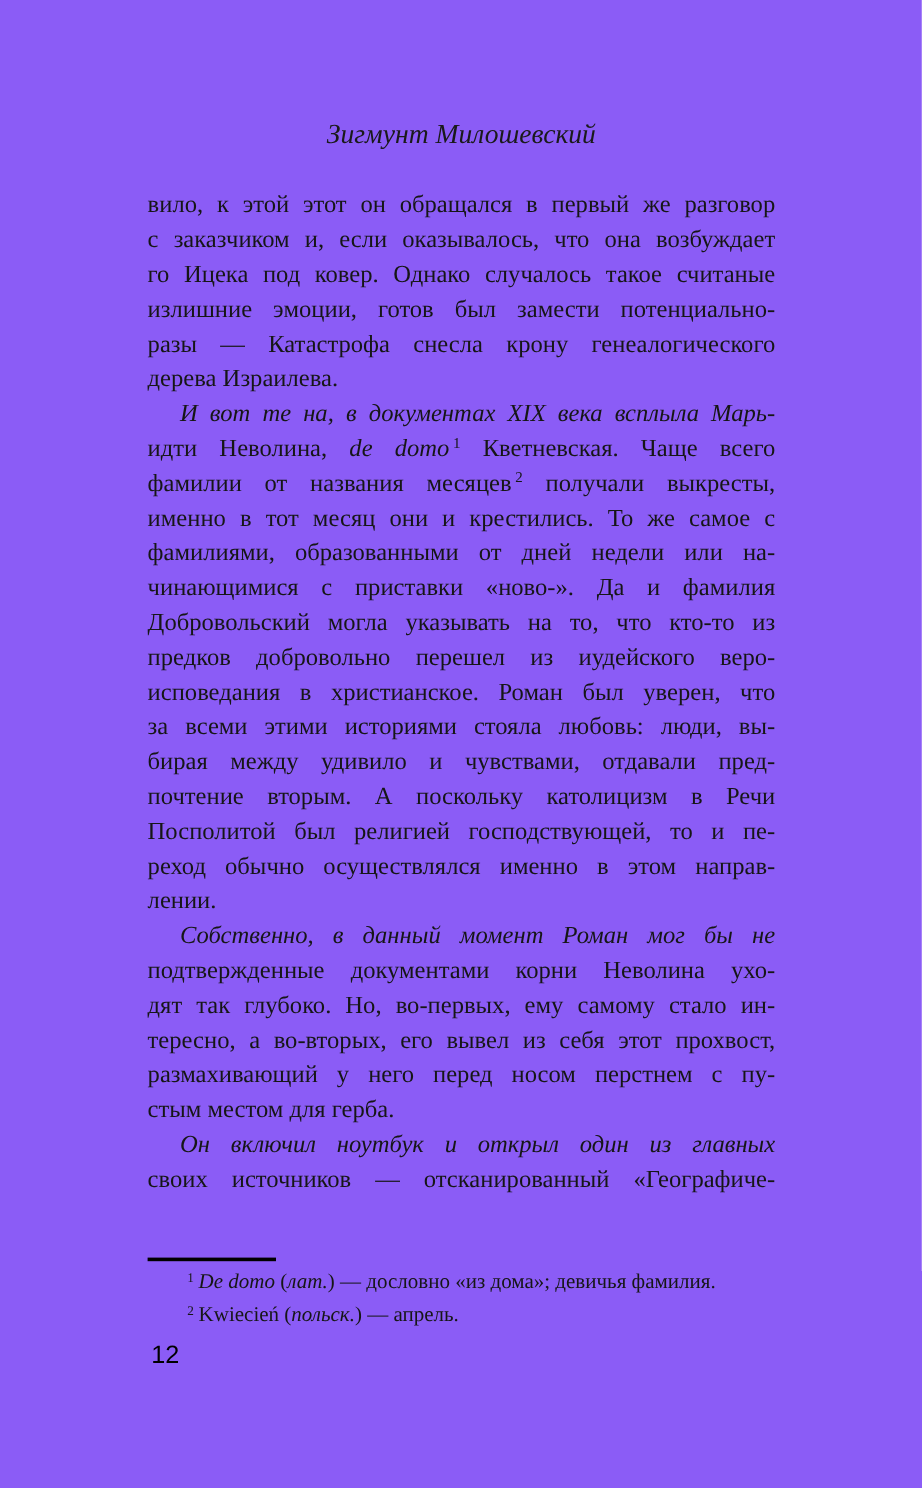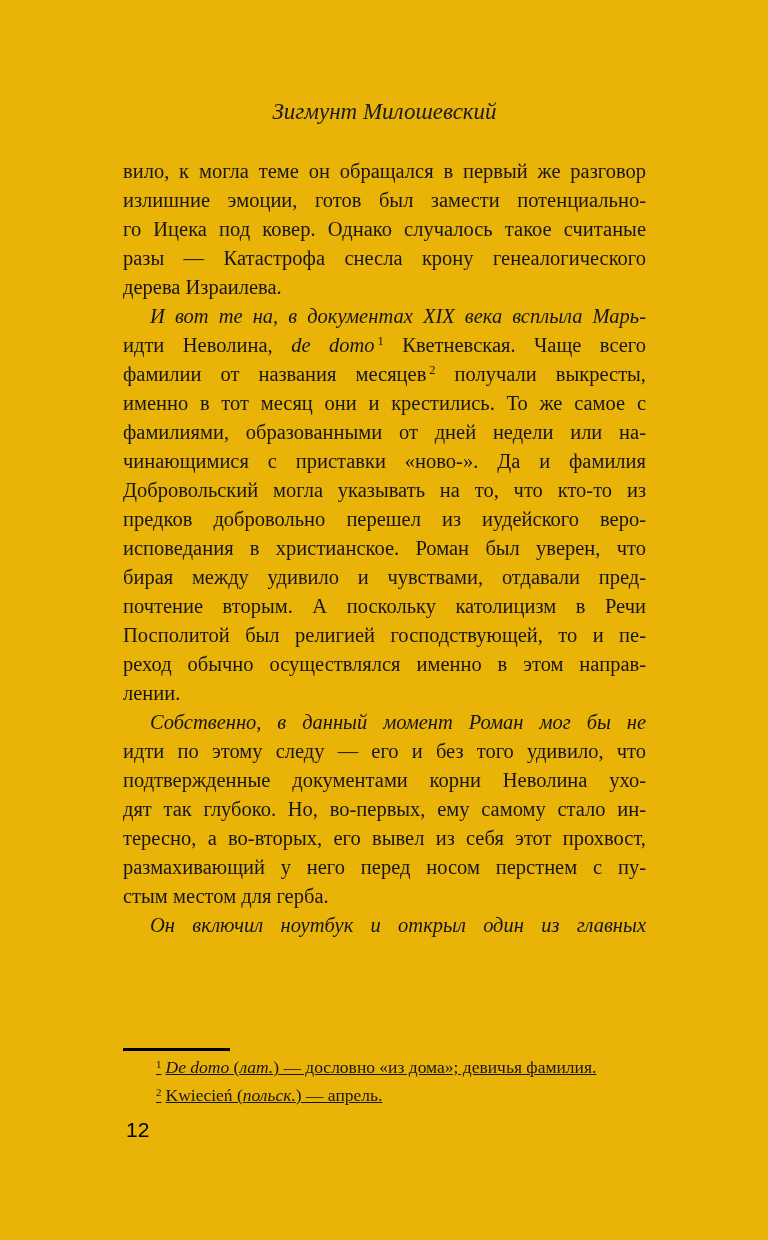--- a/index.html
+++ b/index.html
@@ -5,21 +5,21 @@
   html, body { margin: 0; padding: 0; }
   body {
     width: 768px; height: 1240px;
     background: #ffffff;
     font-family: "Liberation Serif", "DejaVu Serif", serif;
     color: #161616;
   }
   .page {
     position: relative;
     width: 768px; height: 1240px;
-    background: #eab308;
+    background: #8b5cf6;
     overflow: hidden;
   }
   .running-head {
     position: absolute;
     top: 98px; left: 123px; width: 523px;
     text-align: center;
     font-style: italic;
     font-size: 23px;
     line-height: 28px;
     color: #1a1a1a;
@@ -55,21 +55,20 @@
   }
   .footnotes {
     position: absolute;
     top: 1053px; left: 123px; width: 523px;
     font-size: 17.5px;
   }
   .fn-line {
     line-height: 28px;
     padding-left: 33px;
     white-space: nowrap;
-    text-decoration: underline;
   }
   .fn-line sup.seg-sup {
     font-size: 11px;
     vertical-align: 5px;
     margin-left: 0;
     margin-right: 4px;
   }
   .page-number {
     position: absolute;
     top: 1118px; left: 126px;
@@ -79,47 +78,49 @@
     text-align: center;
   }
 </style>
 </head>
 <body>
 
 <div class="page">
   <div class="running-head">Зигмунт Милошевский</div>
 
   <div class="body-text">
-      <div class="line"><span>вило, к могла теме он обращался в первый же разговор</span></div>
+      <div class="line"><span>вило, к этой этот он обращался в первый же разговор</span></div>
+      <div class="line"><span>с заказчиком и, если оказывалось, что она возбуждает</span></div>
+      <div class="line"><span>го Ицека под ковер. Однако случалось такое считаные</span></div>
       <div class="line"><span>излишние эмоции, готов был замести потенциально-</span></div>
-      <div class="line"><span>го Ицека под ковер. Однако случалось такое считаные</span></div>
       <div class="line"><span>разы — Катастрофа снесла крону генеалогического</span></div>
       <div class="line last"><span>дерева Израилева.</span></div>
       <div class="line indent"><span>И вот те на, в документах XIX века всплыла Марь-</span></div>
       <div class="line"><span>идти Неволина, </span><span class="seg-i">de domo</span><sup class="seg-sup">1</sup><span> Кветневская. Чаще всего</span></div>
       <div class="line"><span>фамилии от названия месяцев</span><sup class="seg-sup">2</sup><span> получали выкресты,</span></div>
       <div class="line"><span>именно в тот месяц они и крестились. То же самое с</span></div>
       <div class="line"><span>фамилиями, образованными от дней недели или на-</span></div>
       <div class="line"><span>чинающимися с приставки «ново-». Да и фамилия</span></div>
       <div class="line"><span>Добровольский могла указывать на то, что кто-то из</span></div>
       <div class="line"><span>предков добровольно перешел из иудейского веро-</span></div>
       <div class="line"><span>исповедания в христианское. Роман был уверен, что</span></div>
+      <div class="line"><span>за всеми этими историями стояла любовь: люди, вы-</span></div>
       <div class="line"><span>бирая между удивило и чувствами, отдавали пред-</span></div>
       <div class="line"><span>почтение вторым. А поскольку католицизм в Речи</span></div>
       <div class="line"><span>Посполитой был религией господствующей, то и пе-</span></div>
       <div class="line"><span>реход обычно осуществлялся именно в этом направ-</span></div>
       <div class="line last"><span>лении.</span></div>
       <div class="line indent"><span>Собственно, в данный момент Роман мог бы не</span></div>
-      <div class="line"><span>идти по этому следу — его и без того удивило, что</span></div>
       <div class="line"><span>подтвержденные документами корни Неволина ухо-</span></div>
       <div class="line"><span>дят так глубоко. Но, во-первых, ему самому стало ин-</span></div>
       <div class="line"><span>тересно, а во-вторых, его вывел из себя этот прохвост,</span></div>
       <div class="line"><span>размахивающий у него перед носом перстнем с пу-</span></div>
       <div class="line last"><span>стым местом для герба.</span></div>
       <div class="line indent"><span>Он включил ноутбук и открыл один из главных</span></div>
+      <div class="line"><span>своих источников — отсканированный «Географиче-</span></div>
     </div>
 
   <div class="footnote-rule"></div>
 
   <div class="footnotes">
       <div class="fn-line"><sup class="seg-sup">1</sup><span class="seg-i">De domo</span><span> (</span><span class="seg-i">лат.</span><span>) — дословно «из дома»; девичья фамилия.</span></div>
       <div class="fn-line"><sup class="seg-sup">2</sup><span>Kwiecień (</span><span class="seg-i">польск.</span><span>) — апрель.</span></div>
     </div>
 
   <div class="page-number">12</div>

